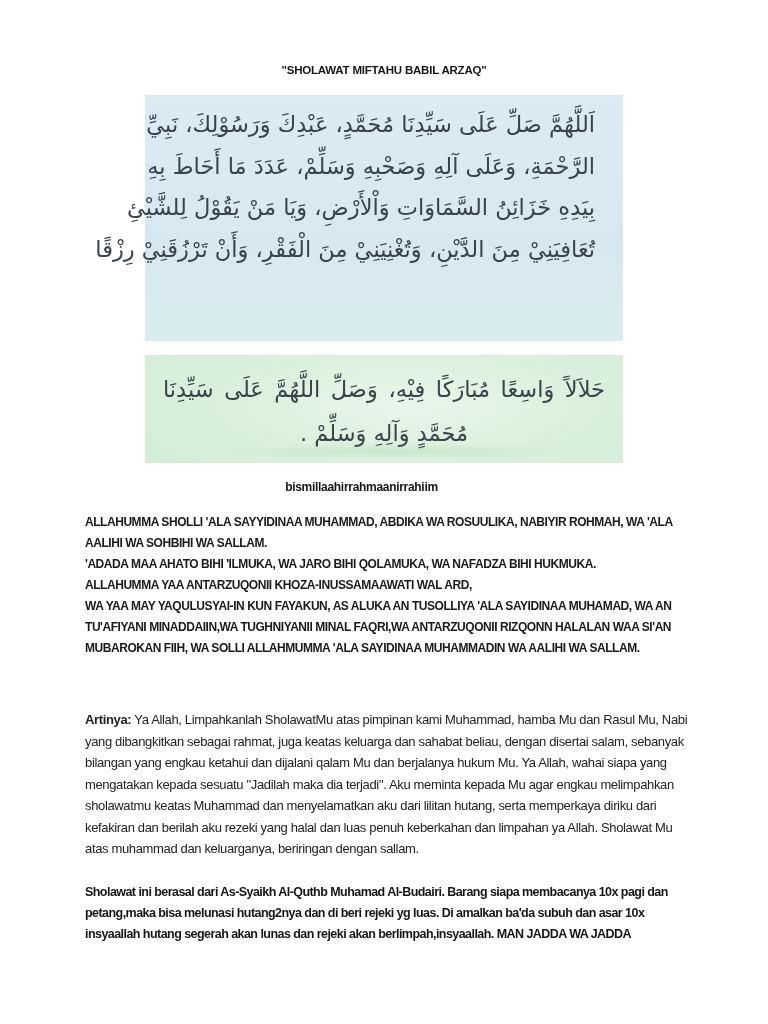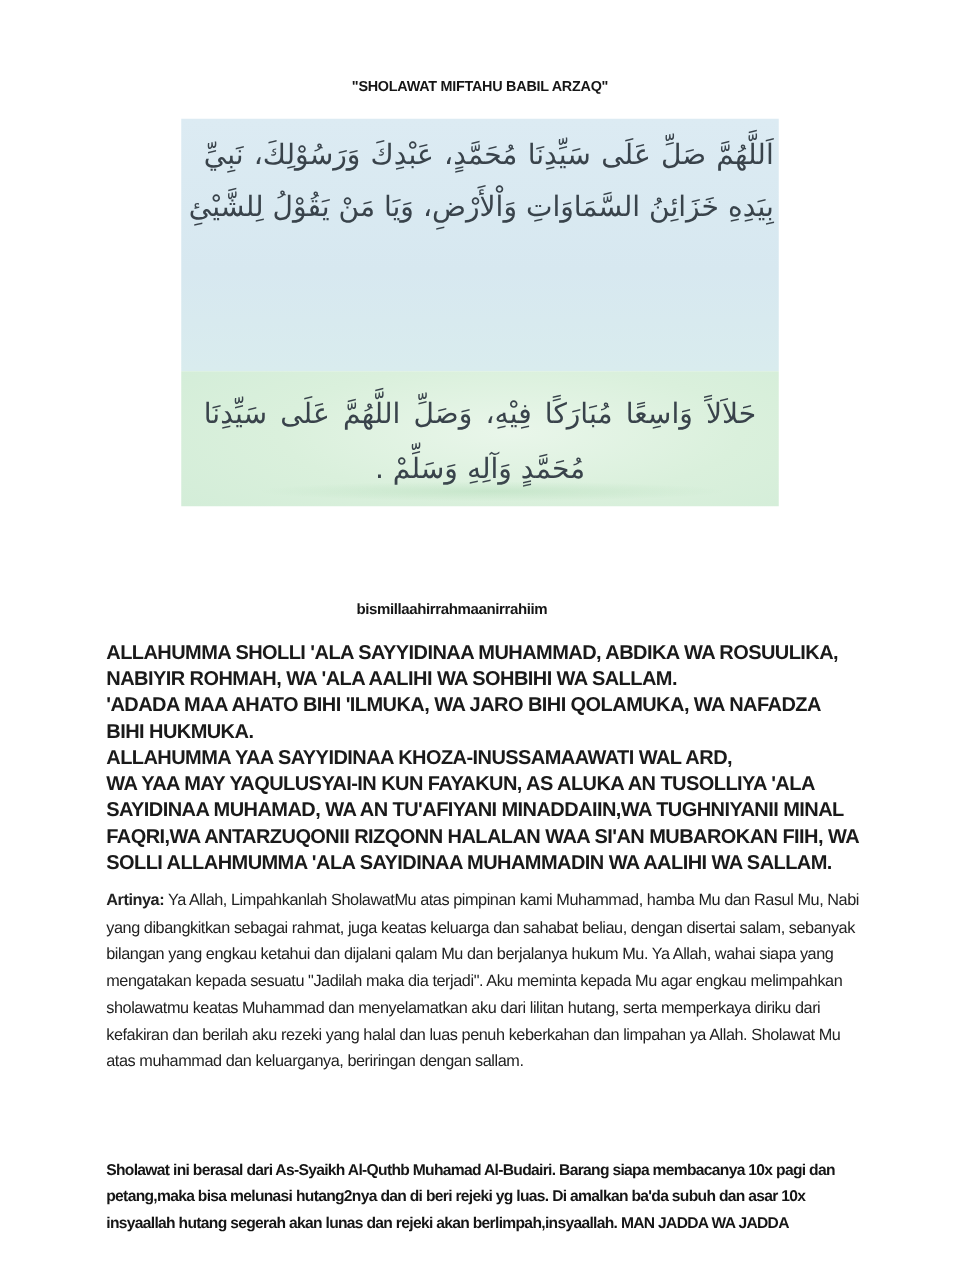--- a/index.html
+++ b/index.html
@@ -24,30 +24,31 @@
   
   .scan {
     position: absolute; left: 145px; top: 95px; width: 478px; height: 370px;
     box-sizing: border-box;
     direction: rtl;
     font-family: "DejaVu Sans", sans-serif;
     color: #39434b;
   }
   .scan-blue {
     background: linear-gradient(180deg, #dcebf3 0%, #d7e8f0 60%, #d9ecee 100%);
-    padding: 9px 4px 4px 18px;
+    padding: 9px 28px 4px 18px;
     box-sizing: border-box;
-    height: 202px;
+    height: 246px;
   }
   .scan-green {
     background: radial-gradient(ellipse 70% 90% at 55% 45%, #e9f6ea 0%, #daf0dc 55%, #d3edd8 100%);
     padding: 12px 18px 0 18px;
     box-sizing: border-box;
     height: 108px;
     position: relative;
+    margin-top: 14px;
   }
   .scan-green::after {
     content: "";
     position: absolute; left: 60px; right: 40px; bottom: 4px; height: 16px;
     background: radial-gradient(ellipse at 50% 50%, rgba(140,200,150,0.25), rgba(140,200,150,0) 70%);
     border-radius: 50%;
   }
   .ar-line {
     font-size: 22.5px;
     line-height: 41.5px;
@@ -69,67 +70,69 @@
     color: #161616;
   }
 
   .text-col {
     position: absolute; left: 85px; width: 604px;
     box-sizing: border-box;
   }
   .translit { top: 512px; }
   .translit p {
     margin: 0;
-    font-size: 16px; font-weight: bold;
+    font-size: 12px; font-weight: bold;
     letter-spacing: -0.45px;
     line-height: 21px;
     color: #1a1a1a;
   }
   .translation { top: 709px; }
   .translation p {
     margin: 0;
     font-size: 13px;
     letter-spacing: -0.35px;
     line-height: 21.5px;
     color: #222;
   }
   .translation .lead { font-weight: bold; }
-  .closing { top: 926px; }
+  .closing { top: 882px; }
   .closing p {
     margin: 0;
     font-size: 12.5px; font-weight: bold;
     letter-spacing: -0.55px;
     line-height: 21px;
     color: #161616;
   }
 </style>
 </head>
 <body>
 
 <div class="page">
 
   <div class="doc-title">"SHOLAWAT MIFTAHU BABIL ARZAQ"</div>
 
   <div class="scan">
     <div class="scan-blue">
       <div class="ar-line">اَللَّهُمَّ صَلِّ عَلَى سَيِّدِنَا مُحَمَّدٍ، عَبْدِكَ وَرَسُوْلِكَ، نَبِيِّ</div>
+      <div class="ar-line">الرَّحْمَةِ، وَعَلَى آلِهِ وَصَحْبِهِ وَسَلِّمْ، عَدَدَ مَا أَحَاطَ بِهِ</div>
       <div class="ar-line">بِيَدِهِ خَزَائِنُ السَّمَاوَاتِ وَاْلأَرْضِ، وَيَا مَنْ يَقُوْلُ لِلشَّيْئِ</div>
+      <div class="ar-line">تُعَافِيَنِيْ مِنَ الدَّيْنِ، وَتُغْنِيَنِيْ مِنَ الْفَقْرِ، وَأَنْ تَرْزُقَنِيْ رِزْقًا</div>
     </div>
     <div class="scan-green">
       <div class="ar-line">حَلاَلاً وَاسِعًا مُبَارَكًا فِيْهِ، وَصَلِّ اللَّهُمَّ عَلَى سَيِّدِنَا</div>
       <div class="ar-line centered">مُحَمَّدٍ وَآلِهِ وَسَلِّمْ .</div>
     </div>
   </div>
 
   <div class="bismillah">bismillaahirrahmaanirrahiim</div>
 
   <div class="text-col translit">
     <p>ALLAHUMMA SHOLLI 'ALA SAYYIDINAA MUHAMMAD, ABDIKA WA ROSUULIKA, NABIYIR ROHMAH, WA 'ALA AALIHI WA SOHBIHI WA SALLAM.</p>
     <p>'ADADA MAA AHATO BIHI 'ILMUKA, WA JARO BIHI QOLAMUKA, WA NAFADZA BIHI HUKMUKA.</p>
-    <p>ALLAHUMMA YAA SAYYIDINAA KHOZA-INUSSAMAAWATI WAL ARD,</p>
+    <p>ALLAHUMMA YAA ANTARZUQONII KHOZA-INUSSAMAAWATI WAL ARD,</p>
     <p>WA YAA MAY YAQULUSYAI-IN KUN FAYAKUN, AS ALUKA AN TUSOLLIYA 'ALA SAYIDINAA MUHAMAD, WA AN TU'AFIYANI MINADDAIIN,WA TUGHNIYANII MINAL FAQRI,WA ANTARZUQONII RIZQONN HALALAN WAA SI'AN MUBAROKAN FIIH, WA SOLLI ALLAHMUMMA 'ALA SAYIDINAA MUHAMMADIN WA AALIHI WA SALLAM.</p>
   </div>
 
   <div class="text-col translation">
     <p><span class="lead">Artinya:</span><span> Ya Allah, Limpahkanlah SholawatMu atas pimpinan kami Muhammad, hamba Mu dan Rasul Mu, Nabi yang dibangkitkan sebagai rahmat, juga keatas keluarga dan sahabat beliau, dengan disertai salam, sebanyak bilangan yang engkau ketahui dan dijalani qalam Mu dan berjalanya hukum Mu. Ya Allah, wahai siapa yang mengatakan kepada sesuatu "Jadilah maka dia terjadi". Aku meminta kepada Mu agar engkau melimpahkan sholawatmu keatas Muhammad dan menyelamatkan aku dari lilitan hutang, serta memperkaya diriku dari kefakiran dan berilah aku rezeki yang halal dan luas penuh keberkahan dan limpahan ya Allah. Sholawat Mu atas muhammad dan keluarganya, beriringan dengan sallam.</span></p>
   </div>
 
   <div class="text-col closing">
     <p>Sholawat ini berasal dari As-Syaikh Al-Quthb Muhamad Al-Budairi. Barang siapa membacanya 10x pagi dan petang,maka bisa melunasi hutang2nya dan di beri rejeki yg luas. Di amalkan ba'da subuh dan asar 10x insyaallah hutang segerah akan lunas dan rejeki akan berlimpah,insyaallah. MAN JADDA WA JADDA</p>
   </div>

